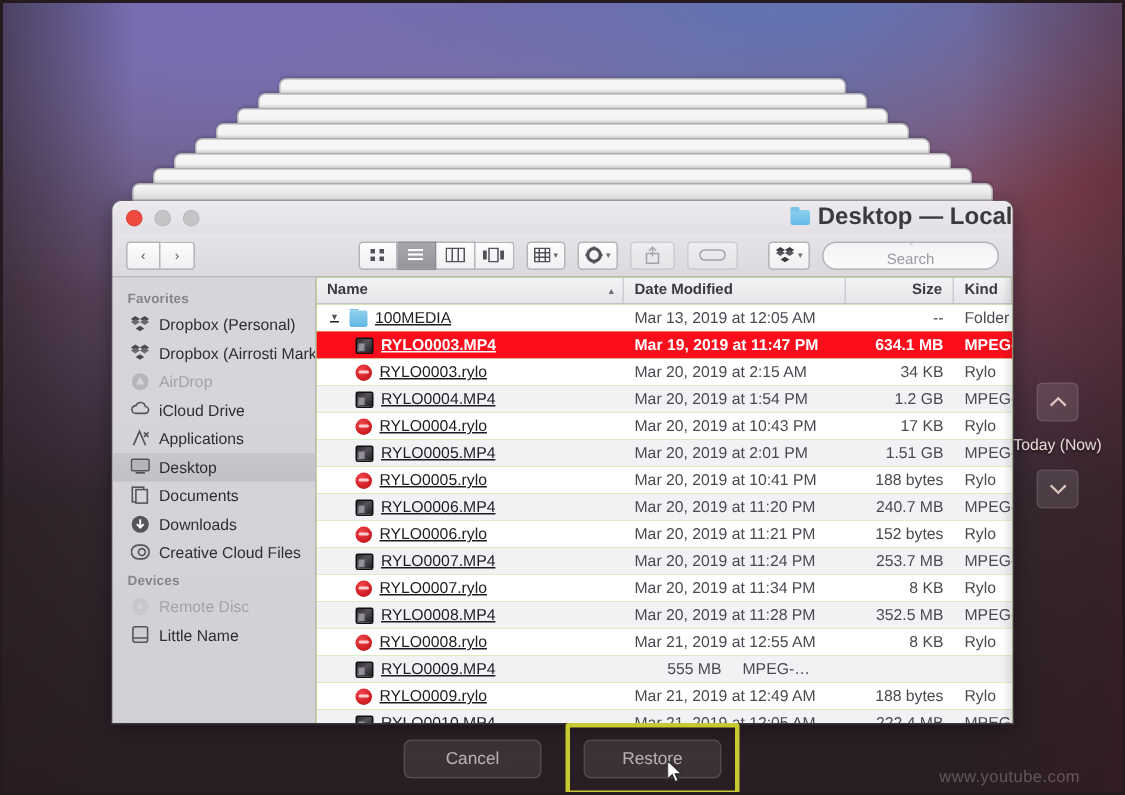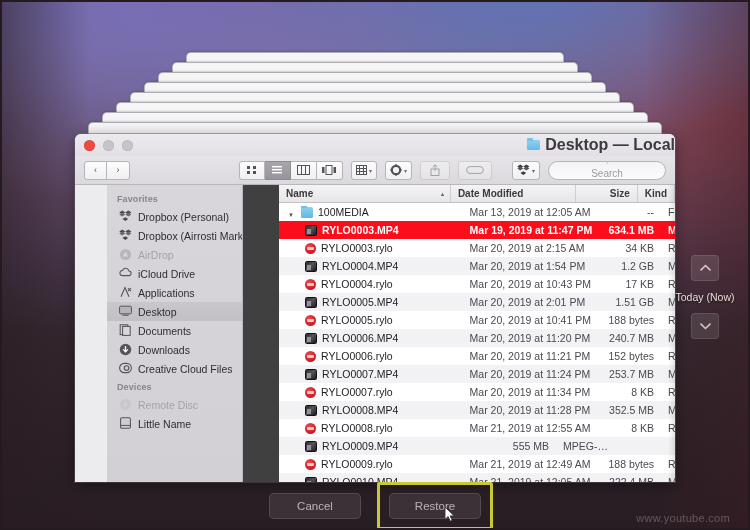--- a/index.html
+++ b/index.html
@@ -133,21 +133,21 @@
     margin-left: 8px;
     width: 118px; height: 19px;
     background: linear-gradient(180deg, #f3f2f4 0%, #fbfbfc 100%);
     border: 1px solid #b6b4b9;
     border-radius: 10px;
     display: flex; align-items: center; justify-content: center; gap: 4px;
     font-size: 10px; color: #9c9aa0; flex-direction: column;
   }
 
   
-  .wbody { display: flex; height: calc(348px - 22px - 29px); margin-left: 32px; }
+  .wbody { display: flex; height: calc(348px - 22px - 29px); }
 
   
   .sidebar {
     width: 136px;
     background: linear-gradient(180deg, #d8d6da 0%, #d2d0d5 100%);
     border-right: 1px solid #bbb9bf;
     padding-top: 5px;
     overflow: hidden;
   }
   .sb-head {
@@ -162,21 +162,21 @@
   }
   .sb-item.selected {
     background: linear-gradient(180deg, #c9c7cc 0%, #c2c0c6 100%);
   }
   .sb-item.dim { color: #a4a2a8; }
   .sb-item.dim .sb-ico { opacity: 0.42; }
   .sb-ico { width: 13px; height: 13px; flex: 0 0 13px; position: relative; }
   .sb-label { overflow: hidden; text-overflow: clip; }
 
   
-  .filelist { flex: 1; background: #404040; position: relative; overflow: hidden; padding-left: 36px; }
+  .filelist { flex: 1; background: #84cc16; position: relative; overflow: hidden; }
   .col-head {
     display: flex; height: 18px;
     background: linear-gradient(180deg, #f4f3f5 0%, #e6e5e8 100%);
     border-bottom: 1px solid #c3c1c6;
     font-size: 10px; color: #3a393e; font-weight: 600;
     align-items: center;
   }
   .ch { padding: 0 7px; position: relative; height: 100%; display: flex; align-items: center;
         border-right: 1px solid #cecdd1; }
   .ch.name { width: 205px; }
@@ -187,21 +187,21 @@
 
   .row {
     display: flex; height: 18px; align-items: center;
     font-size: 10.5px; color: #1d1c20;
     white-space: nowrap;
   }
   .row:nth-child(odd) { background: #ffffff; }
   .row:nth-child(even) { background: #f2f1f4; }
   .row.selected { background: #fc0d1b !important; color: #fff; font-weight: 600; }
   .c { padding: 0 7px; overflow: hidden; }
-  .c.name { width: 205px; display: flex; align-items: flex-end; gap: 5px; }
+  .c.name { width: 205px; display: flex; align-items: center; gap: 5px; text-decoration: underline; }
   .c.date { width: 148px; color: #4a4950; }
   .c.size { width: 72px; text-align: right; color: #4a4950; }
   .c.kind { flex: 1; color: #4a4950; }
   .row.selected .c.date, .row.selected .c.size, .row.selected .c.kind { color: #fff; }
   .indent { display: inline-block; width: 14px; flex: 0 0 14px; }
   .tri { font-size: 6px; color: #55545a; width: 10px; flex: 0 0 10px; text-align: center; }
   .ficon { width: 12px; height: 11px; flex: 0 0 12px; border-radius: 1.5px; }
   .ficon.folder {
     background: linear-gradient(180deg, #8fd0ef 0%, #5fb7e4 100%);
     position: relative;
@@ -275,21 +275,21 @@
     width: 116px; height: 48px;
     border: 3px solid #c8c832;
     border-radius: 2px;
     pointer-events: none;
   }
   .cursor {
     position: absolute; left: 56px; top: 14px;
     width: 11px; height: 15px; pointer-events: none;
   }
   .watermark {
-    position: absolute; right: 20px; bottom: 6px;
+    position: absolute; right: 30px; bottom: 6px;
     font-size: 11px; color: rgba(225,215,220,0.30);
     letter-spacing: 0.3px; z-index: 25;
   }
 </style>
 </head>
 <body>
 
 <div id="desktop"></div>
 
 <div class="stack">

